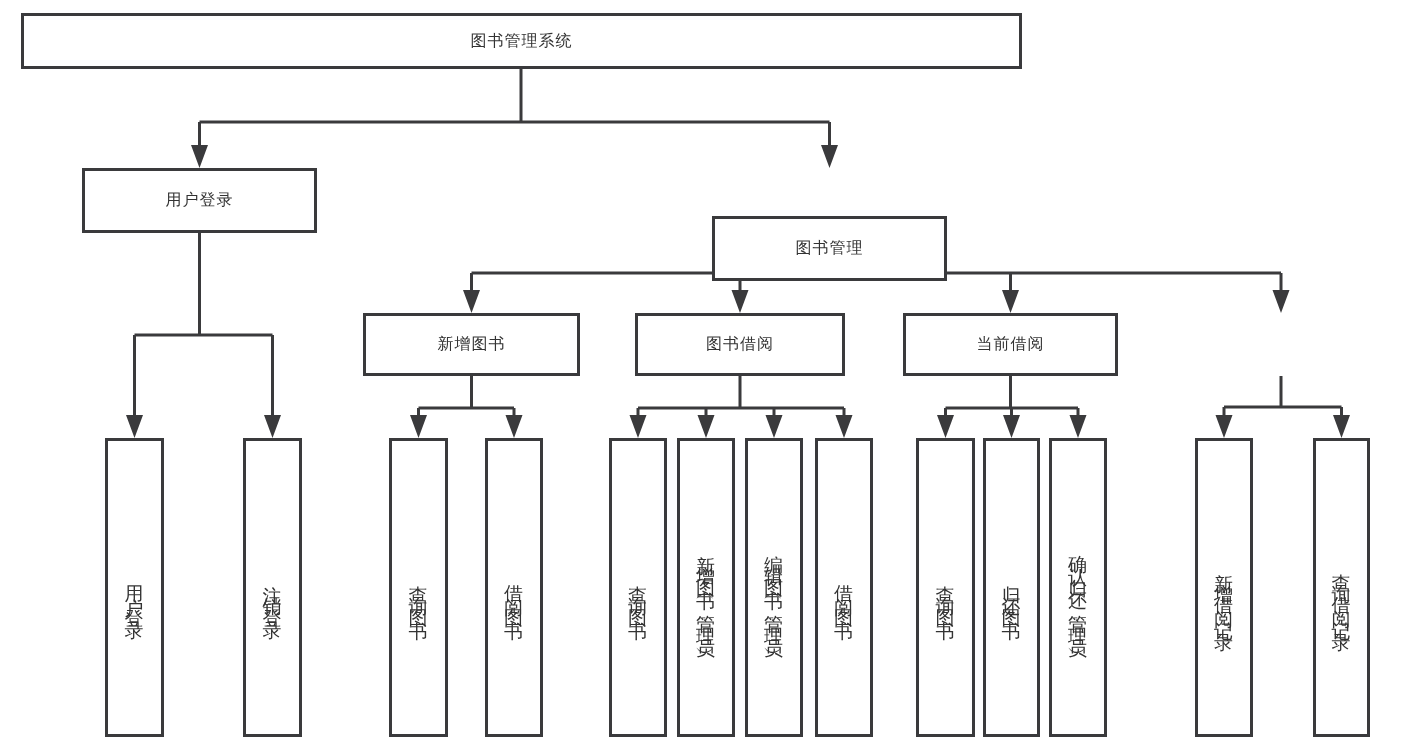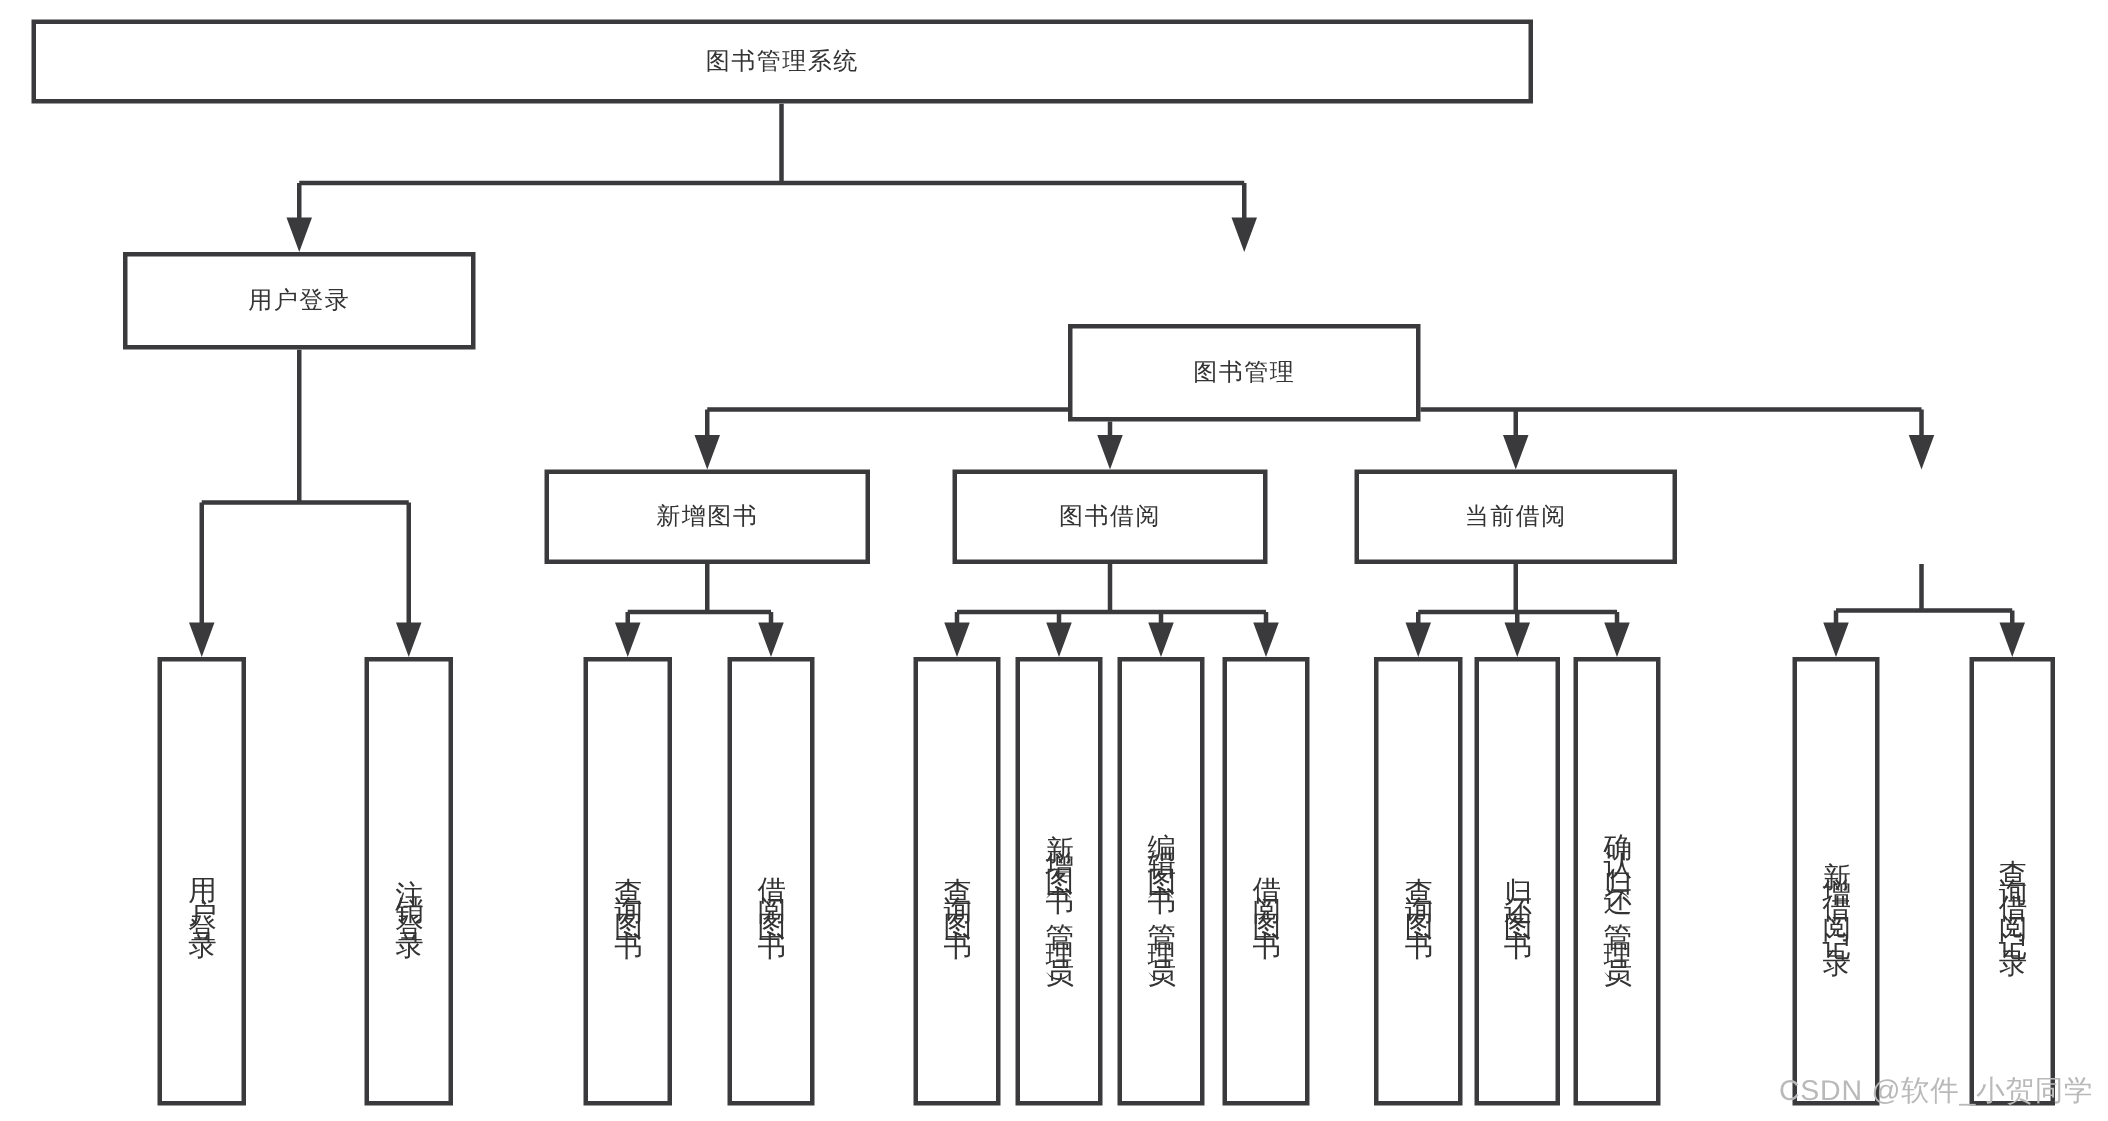--- a/index.html
+++ b/index.html
@@ -153,15 +153,14 @@
     <span class="vtext">确认归还（管理员）</span>
   </div>
 
   <div class="node leaf n-l11">
     <span class="vtext">新增借阅记录</span>
   </div>
   <div class="node leaf n-l12">
     <span class="vtext">查询借阅记录</span>
   </div>
 
-  <div id="watermark">CSDN @软件_小贺同学</div>
 
 </div>
 
 </body></html>

